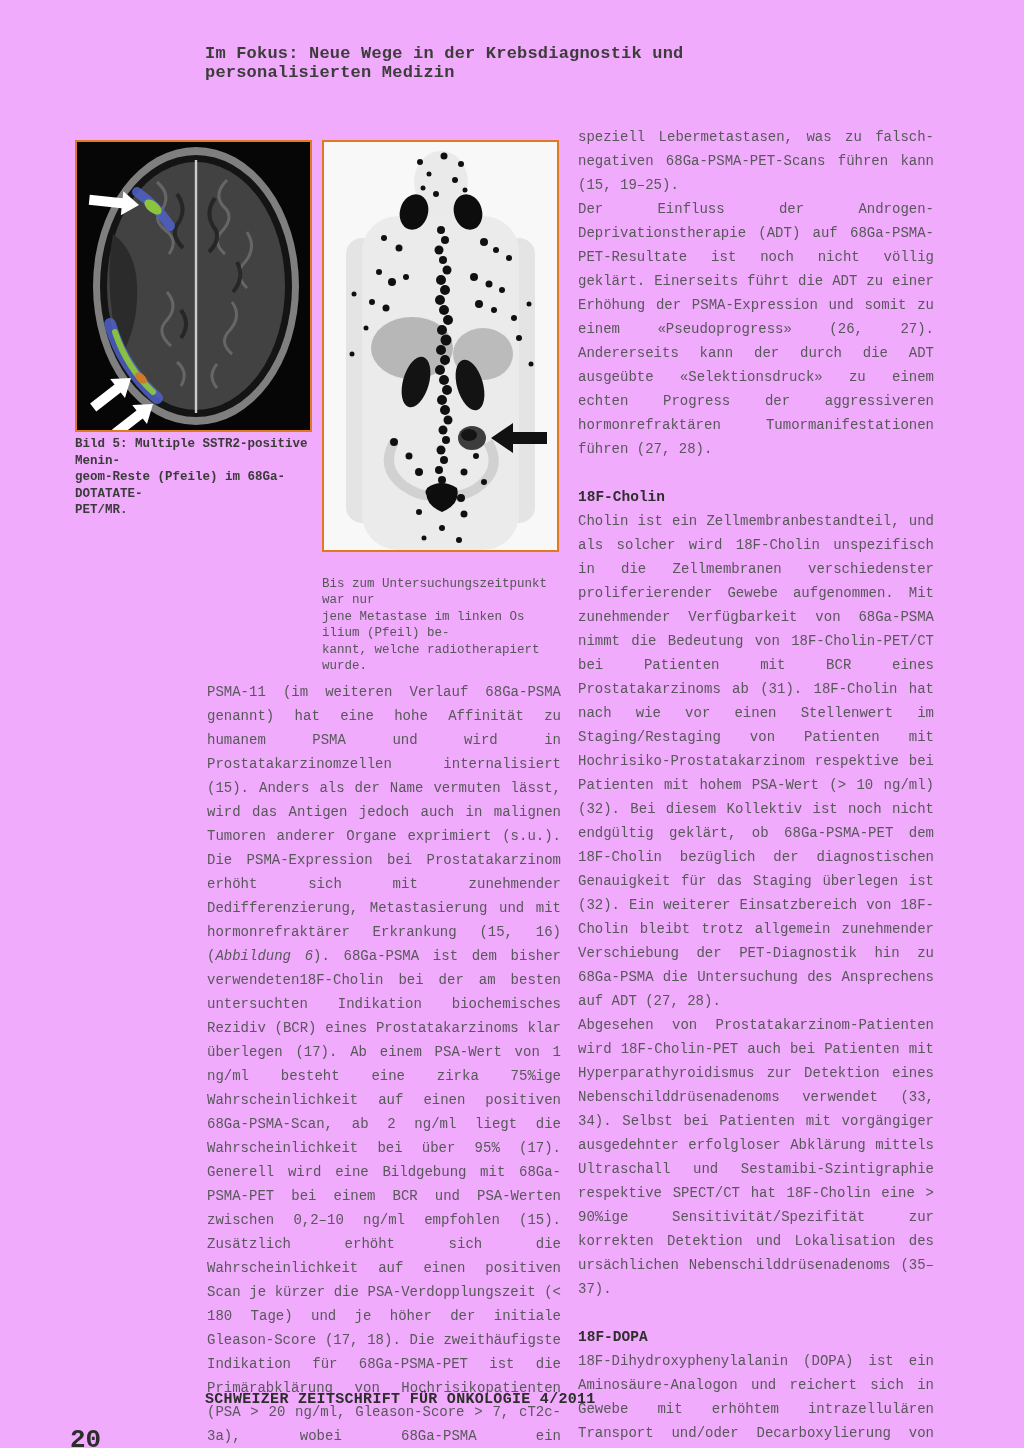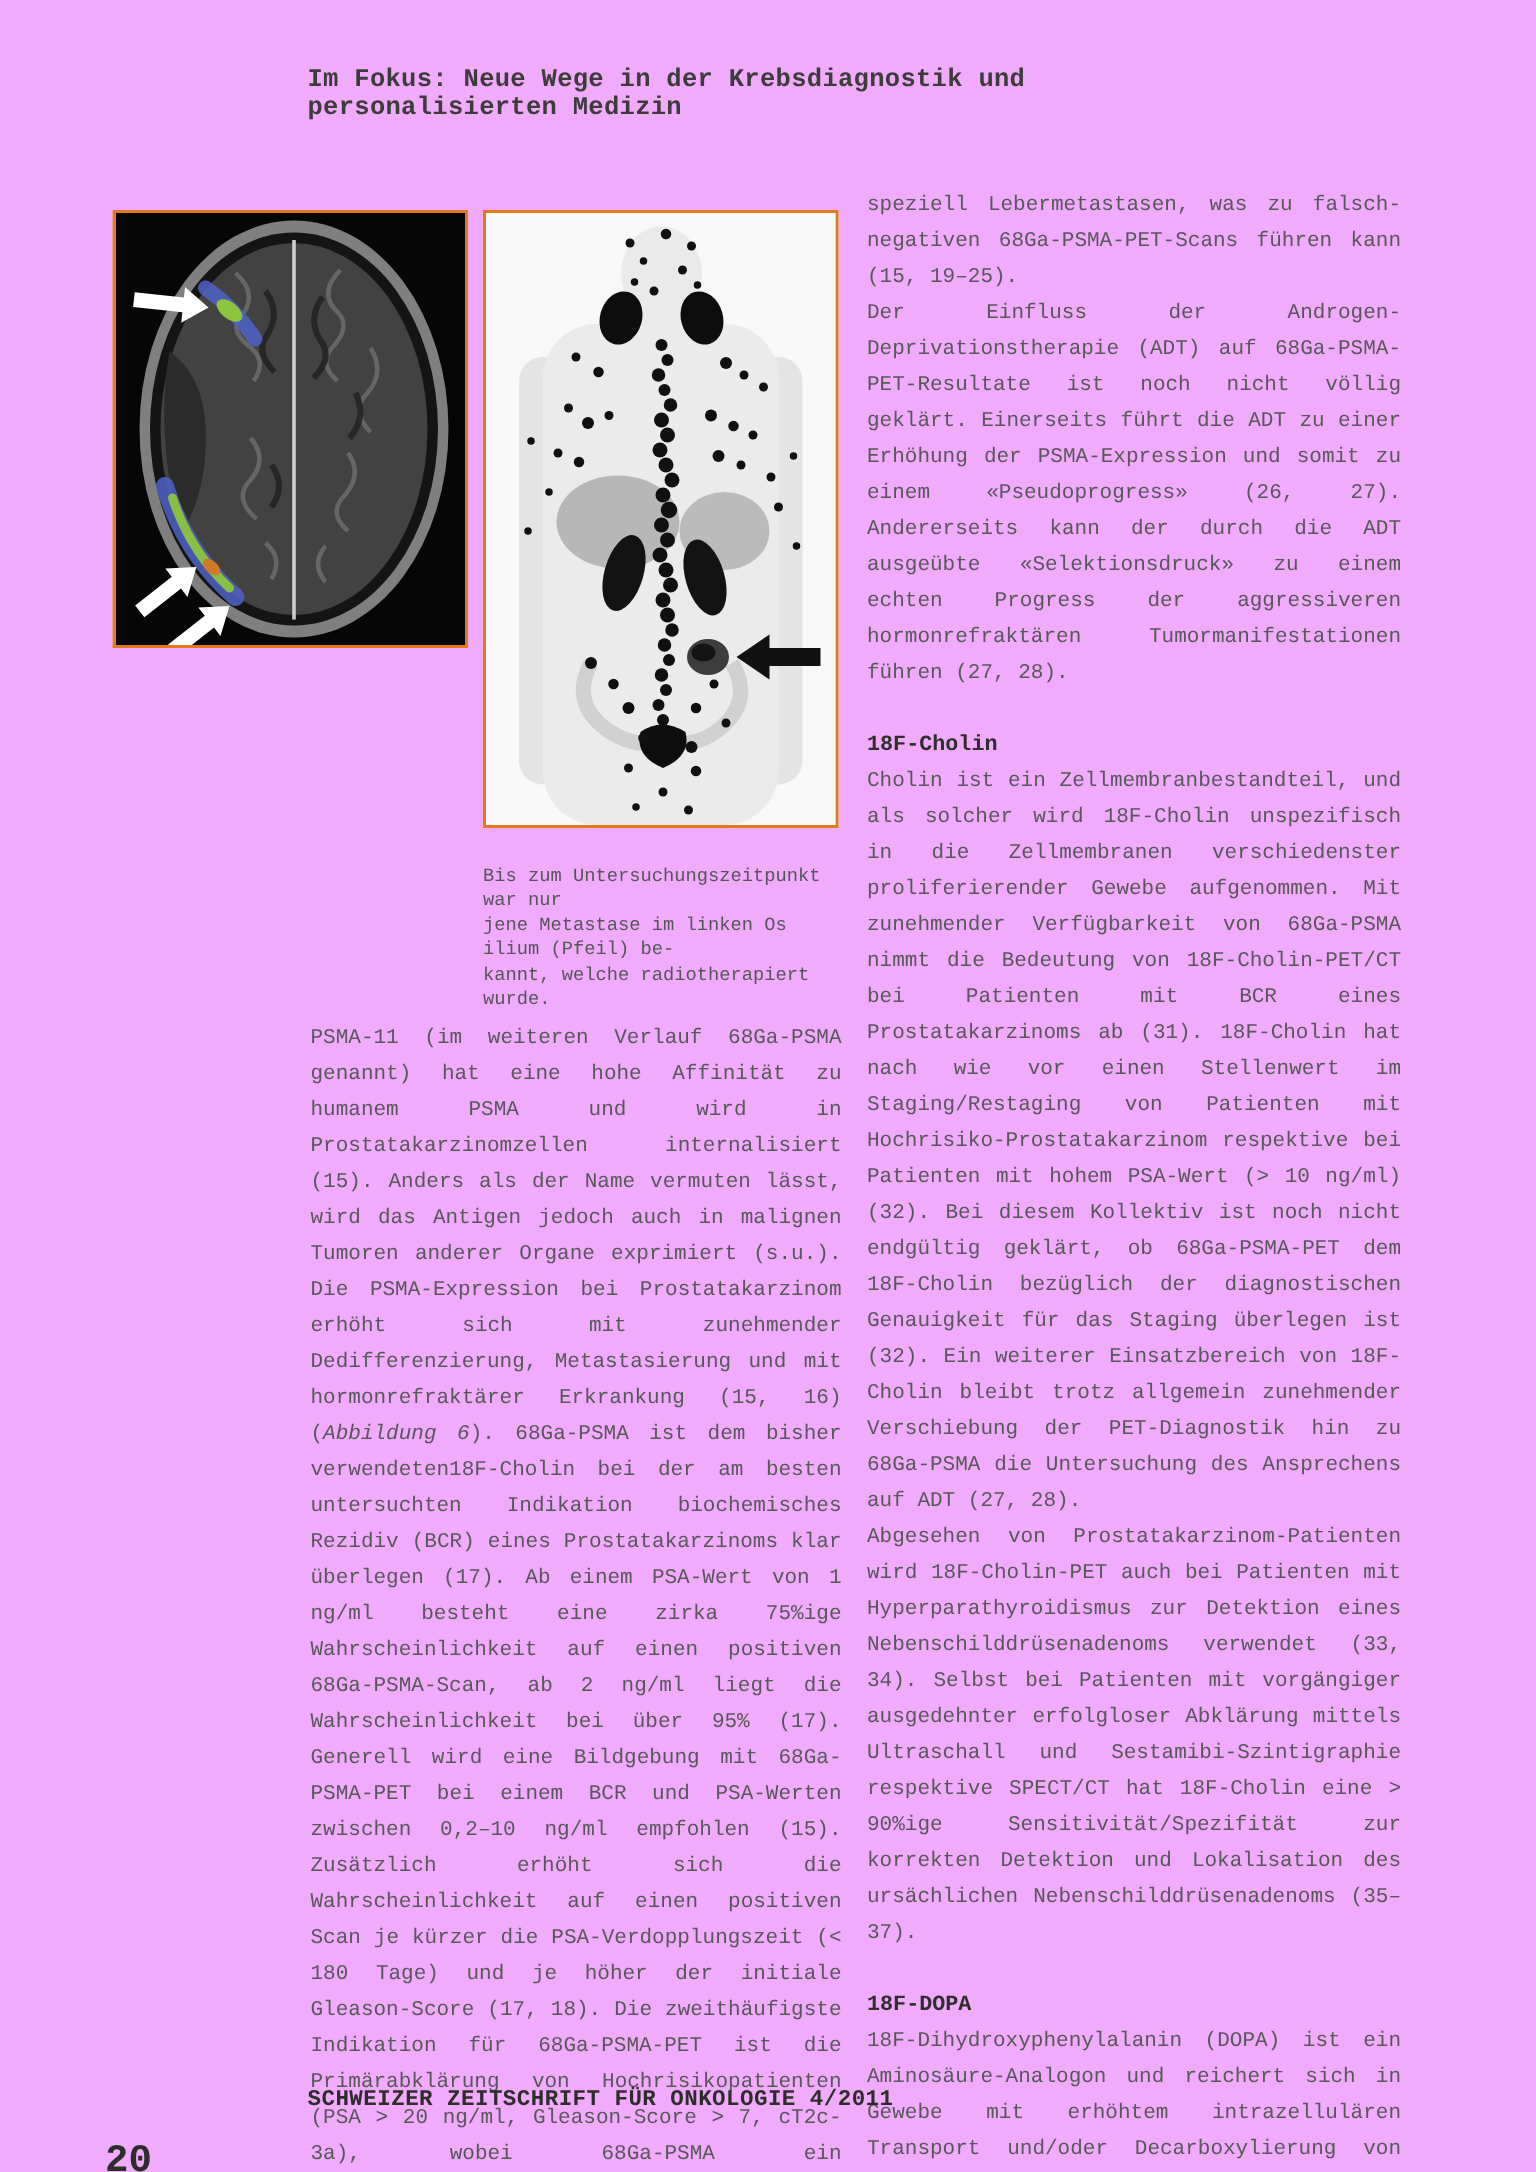--- a/index.html
+++ b/index.html
@@ -96,20 +96,23 @@
         <polygon points="0,0 -17,-12 -17,-5 -50,-5 -50,5 -17,5 -17,12" transform="translate(62,63) rotate(6)"></polygon>
       </g>
       <g fill="#ffffff">
         <polygon points="0,0 -17,-12 -17,-5 -48,-5 -48,5 -17,5 -17,12" transform="translate(54,236) rotate(-38)"></polygon>
       </g>
       <g fill="#ffffff">
         <polygon points="0,0 -17,-12 -17,-5 -48,-5 -48,5 -17,5 -17,12" transform="translate(76,262) rotate(-38)"></polygon>
       </g>
     </svg>
   </figure>
+  <div class="caption cap5">Bild 5: Multiple SSTR2-positive Menin-
+geom-Reste (Pfeile) im 68Ga-DOTATATE-
+PET/MR.</div>
 
   <figure class="fig fig6">
     <svg viewBox="0 0 233 408" preserveAspectRatio="none">
       <rect width="233" height="408" fill="#f8f8f8"></rect>
 
       <ellipse cx="117" cy="40" rx="27" ry="31" fill="#eaeaea"></ellipse>
       <rect x="103" y="58" width="28" height="24" fill="#eaeaea"></rect>
       <rect x="22" y="96" width="32" height="285" rx="16" fill="#e4e4e4"></rect>
       <rect x="179" y="96" width="32" height="285" rx="16" fill="#e4e4e4"></rect>
       <rect x="38" y="74" width="157" height="334" rx="36" fill="#ebebeb"></rect>

